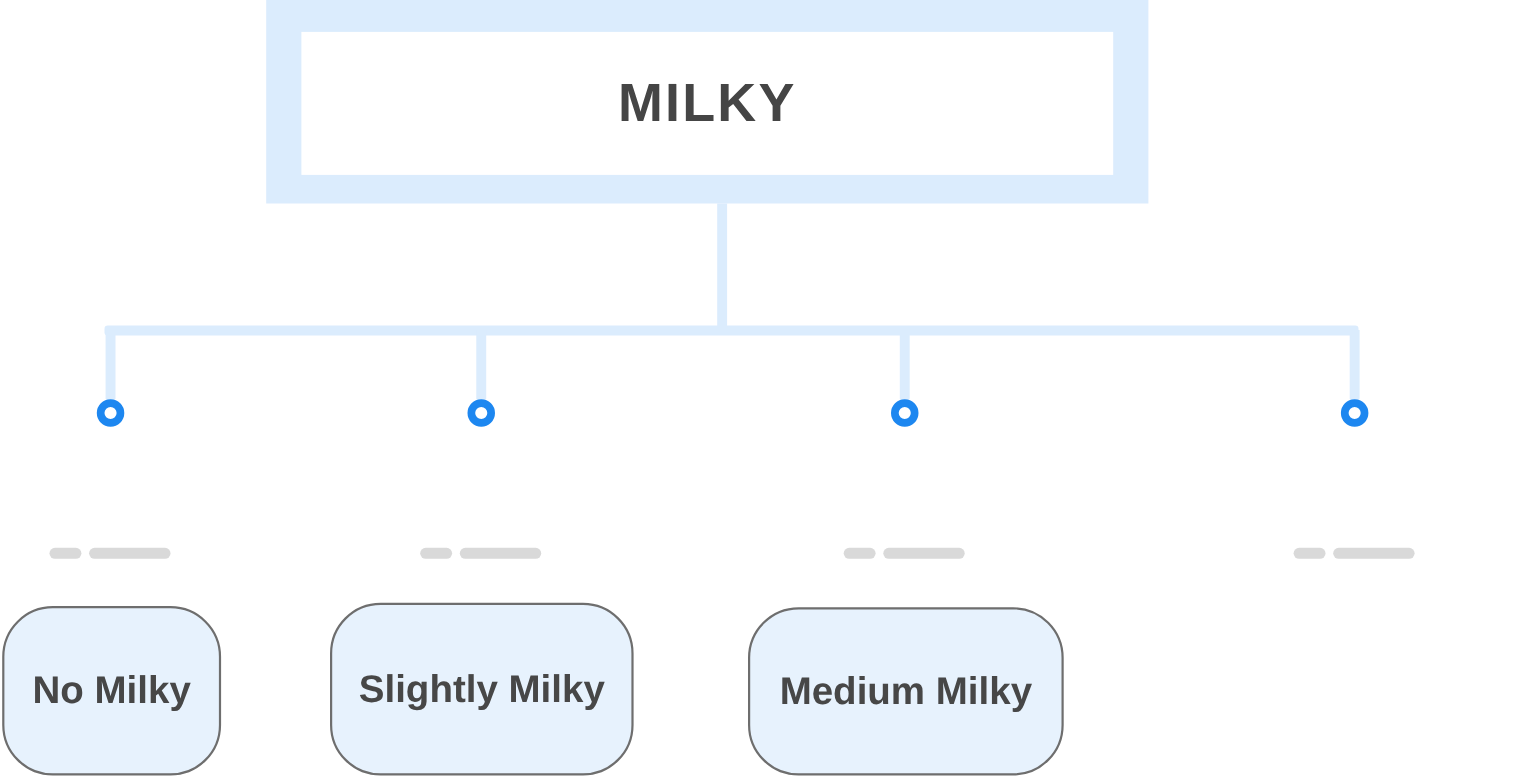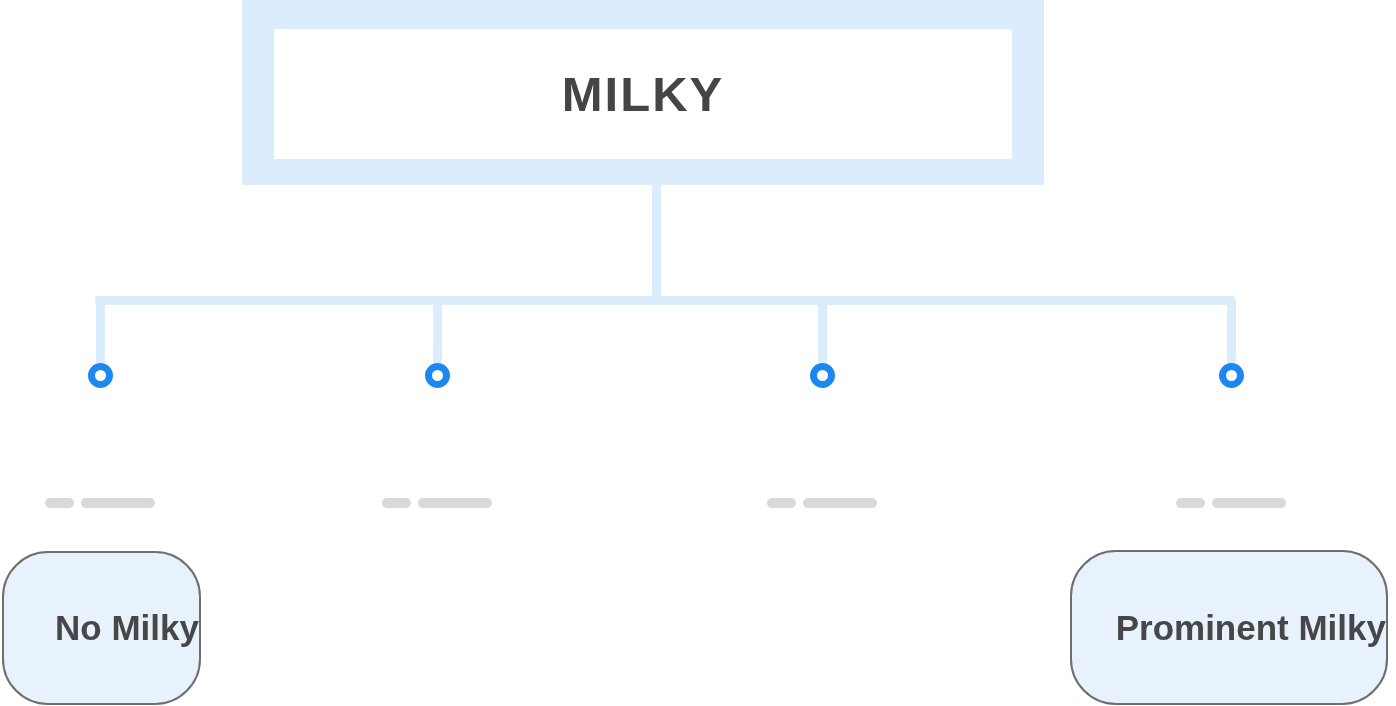--- a/index.html
+++ b/index.html
@@ -94,21 +94,21 @@
   .card {
     position: absolute;
     left: var(--bl); top: var(--bt);
     width: var(--bw); height: var(--bh);
     box-sizing: border-box;
     background: var(--cardbg);
     border: 2px solid var(--cardborder);
     border-radius: 46px;
     display: flex;
     align-items: center;
-    justify-content: flex-end;
+    justify-content: center;
   }
   .card-label {
     font-size: 35px;
     font-weight: bold;
     color: #474747;
     white-space: nowrap;
   }
 </style>
 </head>
 <body>
@@ -132,32 +132,35 @@
     <div class="card">
       <span class="card-label">No Milky</span>
     </div>
   </div>
 
   <div class="branch" style="--cx:437px; --bl:300px; --bt:548px; --bw:276px; --bh:157px;">
     <div class="vline"></div>
     <div class="ring"></div>
     <div class="dash short"></div>
     <div class="dash long"></div>
+    <div class="card">
+      <span class="card-label">Slightly Milky</span>
+    </div>
   </div>
 
   <div class="branch" style="--cx:822px; --bl:680px; --bt:552px; --bw:287px; --bh:153px;">
     <div class="vline"></div>
     <div class="ring"></div>
     <div class="dash short"></div>
     <div class="dash long"></div>
+    <div class="card">
+      <span class="card-label">Medium Milky</span>
+    </div>
   </div>
 
   <div class="branch" style="--cx:1231px; --bl:1070px; --bt:550px; --bw:318px; --bh:155px;">
     <div class="vline"></div>
     <div class="ring"></div>
     <div class="dash short"></div>
     <div class="dash long"></div>
-    <div class="card">
-      <span class="card-label">Prominent Milky</span>
-    </div>
   </div>
 
 </div>
 
 </body></html>

